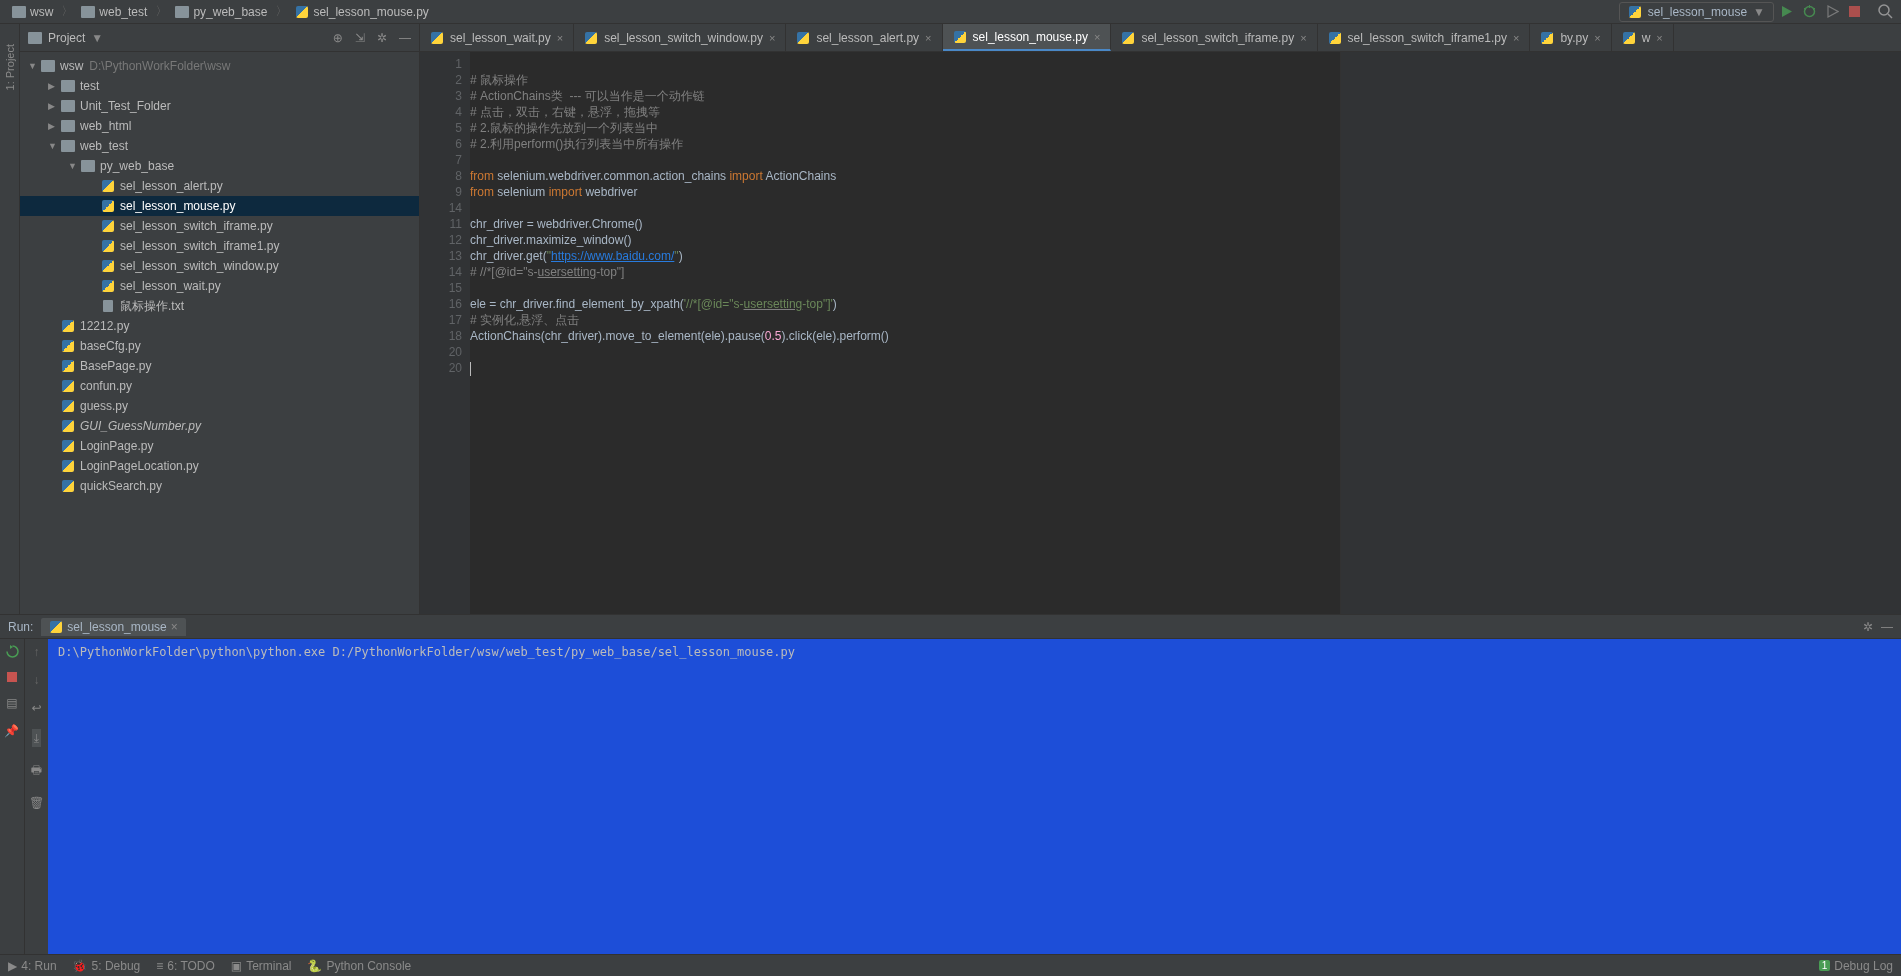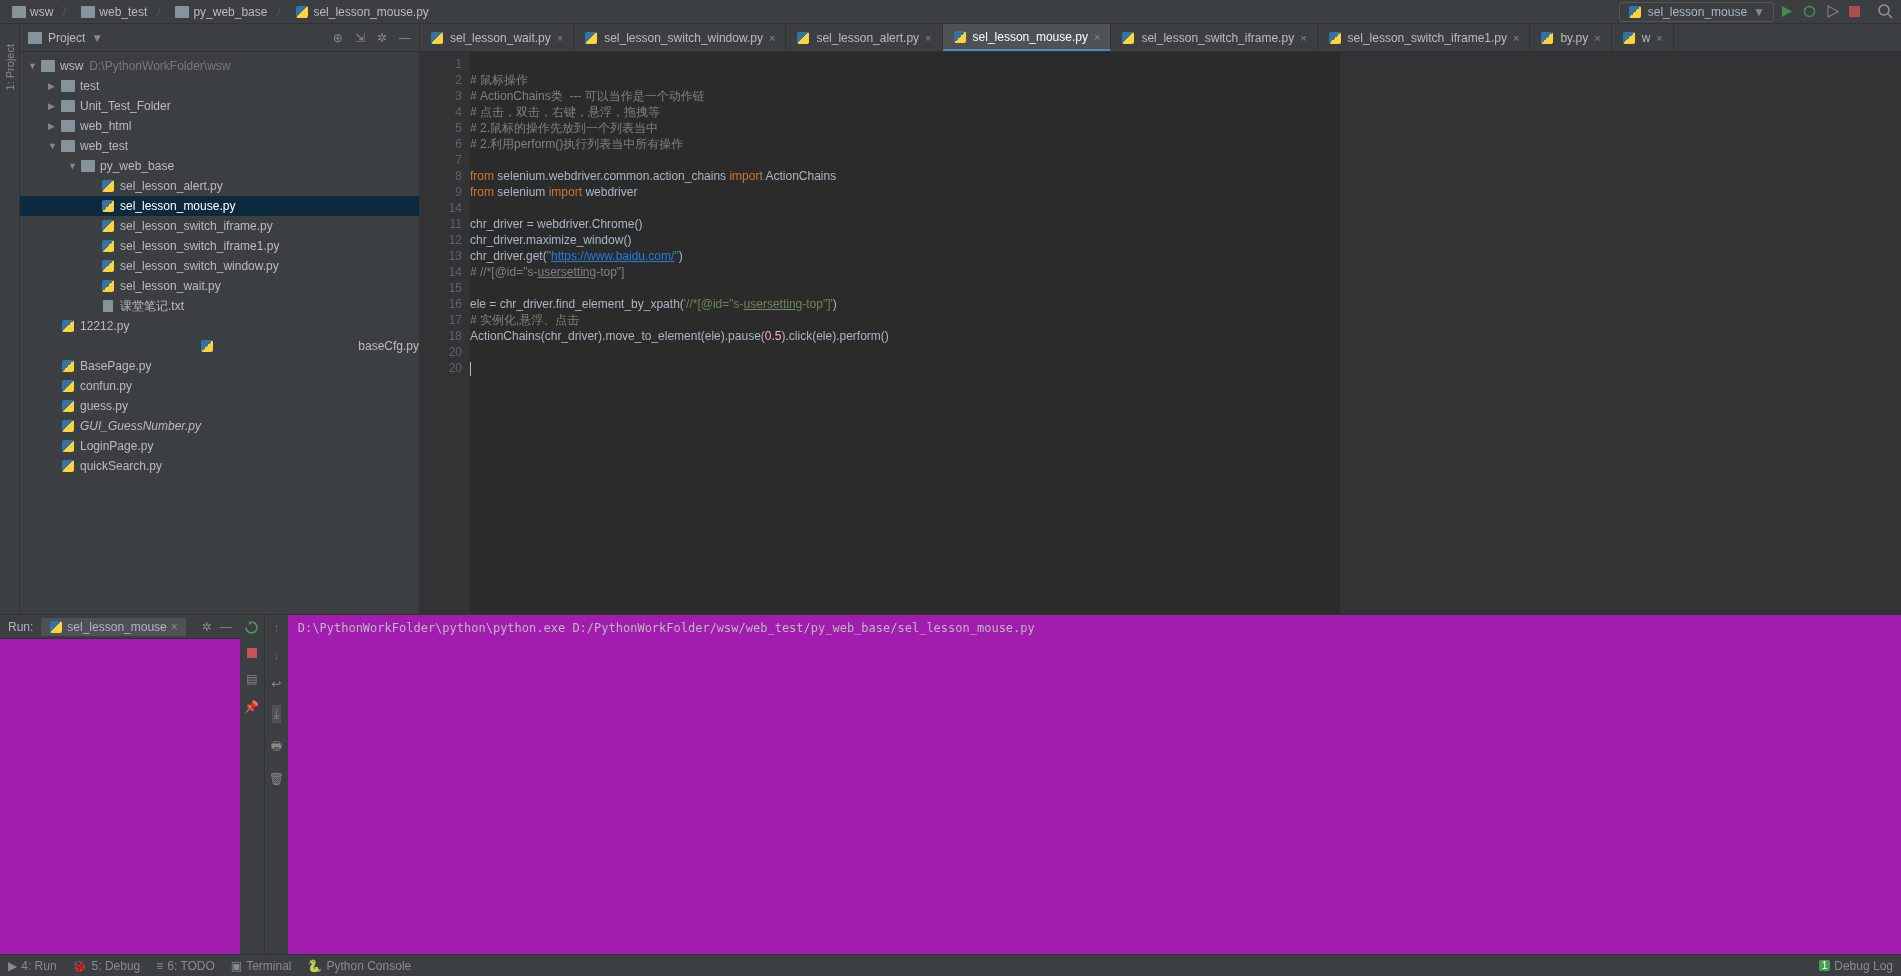--- a/index.html
+++ b/index.html
@@ -40,21 +40,21 @@
 .editor-pane.collapsed{flex:0 0 560px;background:#313335}
 .gutter{width:50px;background:#313335;text-align:right;padding:4px 8px 4px 0;color:#606366;font-family:Consolas,monospace;font-size:12px;line-height:16px}
 .code{flex:1;padding:4px 0;font-family:Consolas,monospace;font-size:12px;line-height:16px;color:#a9b7c6;white-space:pre}
 .kw{color:#cc7832}
 .str{color:#6a8759}
 .num{color:#f9a8d4}
 .cmt{color:#808080}
 .link{color:#287bde;text-decoration:underline}
 .under{text-decoration:underline #808080}
 .caret{border-left:1px solid #bbb;height:14px;display:inline-block;vertical-align:middle}
-.bottom-panel{position:absolute;left:0;right:0;bottom:22px;height:340px;background:#a21caf;border-top:1px solid #323232;display:flex;flex-direction:row}
+.bottom-panel{position:absolute;left:0;right:0;bottom:22px;height:340px;background:#1d4ed8;border-top:1px solid #323232;display:flex;flex-direction:column}
 .run-header{height:24px;background:#3c3f41;display:flex;align-items:center;padding:0 8px;gap:8px;border-bottom:1px solid #323232}
 .run-tab{display:flex;align-items:center;gap:4px;padding:2px 8px;background:#4e5254;border-radius:2px 2px 0 0}
 .run-tab-close{color:#888}
 .run-body{flex:1;display:flex}
 .run-toolbar{width:24px;background:#3c3f41;display:flex;flex-direction:column;align-items:center;padding:6px 0;gap:14px}
 .run-toolbar2{width:24px;background:#3c3f41;display:flex;flex-direction:column;align-items:center;padding:6px 0;gap:14px;border-left:1px solid #323232}
 .console{flex:1;padding:6px 10px;font-family:Consolas,monospace;font-size:12px;color:#bbb;white-space:pre}
 .statusbar{position:absolute;bottom:0;left:0;right:0;height:22px;background:#3c3f41;border-top:1px solid #323232;display:flex;align-items:center;padding:0 8px;gap:16px;color:#8a8a8a}
 .statusbar-item{display:flex;align-items:center;gap:4px;cursor:pointer}
 .statusbar-spacer{flex:1}
@@ -216,28 +216,28 @@
           <span>sel_lesson_switch_window.py</span>
         </div>
         <div class="tree-row" style="padding-left: 68px;">
           <span class="tree-arrow"></span>
           <span class="tree-icon py-icon"></span>
           <span>sel_lesson_wait.py</span>
         </div>
         <div class="tree-row" style="padding-left: 68px;">
           <span class="tree-arrow"></span>
           <span class="tree-icon txt-icon"></span>
-          <span>课堂笔记.txt</span>
+          <span>鼠标操作.txt</span>
         </div>
         <div class="tree-row" style="padding-left: 28px;">
           <span class="tree-arrow"></span>
           <span class="tree-icon py-icon"></span>
           <span>12212.py</span>
         </div>
-        <div class="tree-row" style="padding-left: 28px; justify-content: space-between;">
+        <div class="tree-row" style="padding-left: 28px;">
           <span class="tree-arrow"></span>
           <span class="tree-icon py-icon"></span>
           <span>baseCfg.py</span>
         </div>
         <div class="tree-row" style="padding-left: 28px;">
           <span class="tree-arrow"></span>
           <span class="tree-icon py-icon"></span>
           <span>BasePage.py</span>
         </div>
         <div class="tree-row" style="padding-left: 28px;">
@@ -252,20 +252,25 @@
         </div>
         <div class="tree-row" style="padding-left: 28px; font-style: italic;">
           <span class="tree-arrow"></span>
           <span class="tree-icon py-icon"></span>
           <span>GUI_GuessNumber.py</span>
         </div>
         <div class="tree-row" style="padding-left: 28px;">
           <span class="tree-arrow"></span>
           <span class="tree-icon py-icon"></span>
           <span>LoginPage.py</span>
+        </div>
+        <div class="tree-row" style="padding-left: 28px;">
+          <span class="tree-arrow"></span>
+          <span class="tree-icon py-icon"></span>
+          <span>LoginPageLocation.py</span>
         </div>
         <div class="tree-row" style="padding-left: 28px;">
           <span class="tree-arrow"></span>
           <span class="tree-icon py-icon"></span>
           <span>quickSearch.py</span>
         </div>
       </div>
   </div>
 
   <div class="editor-area">

